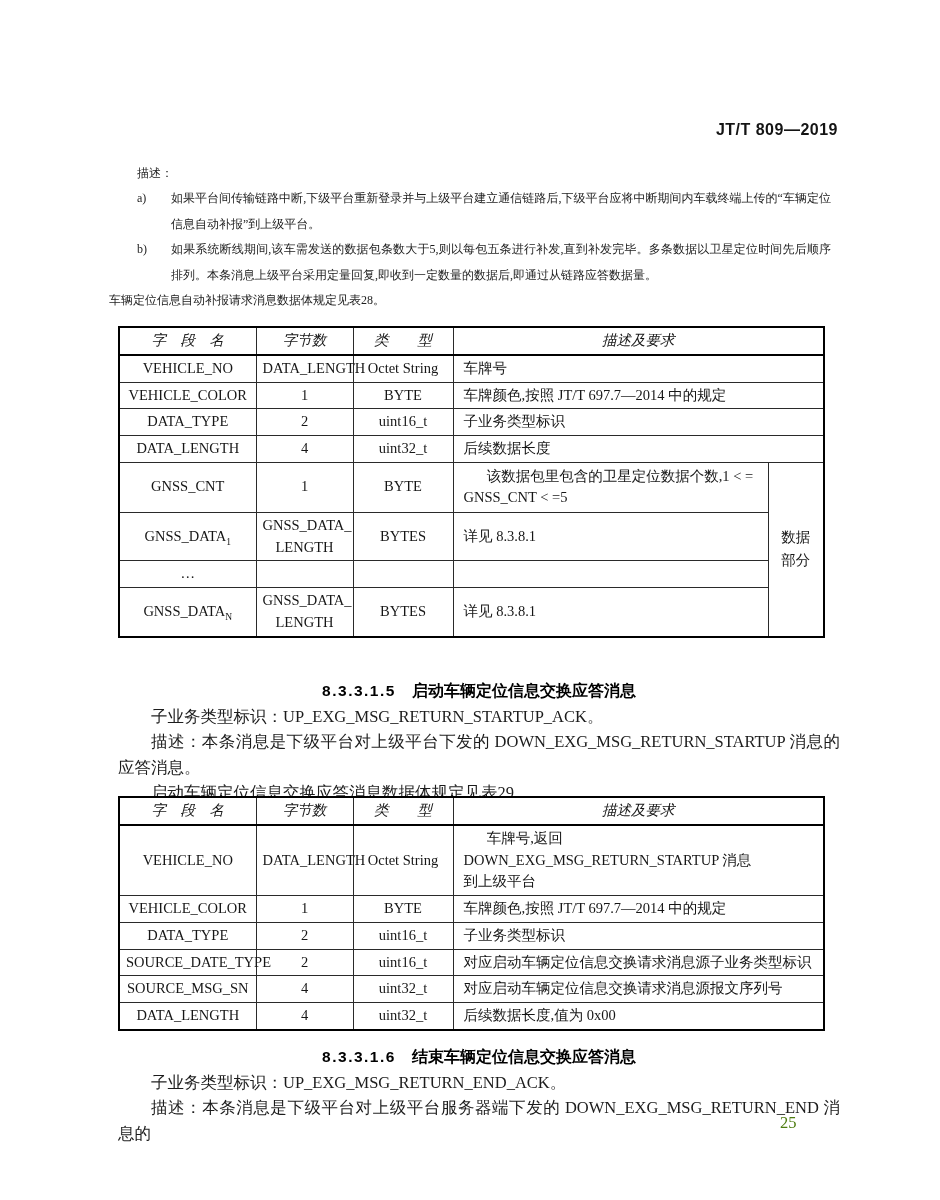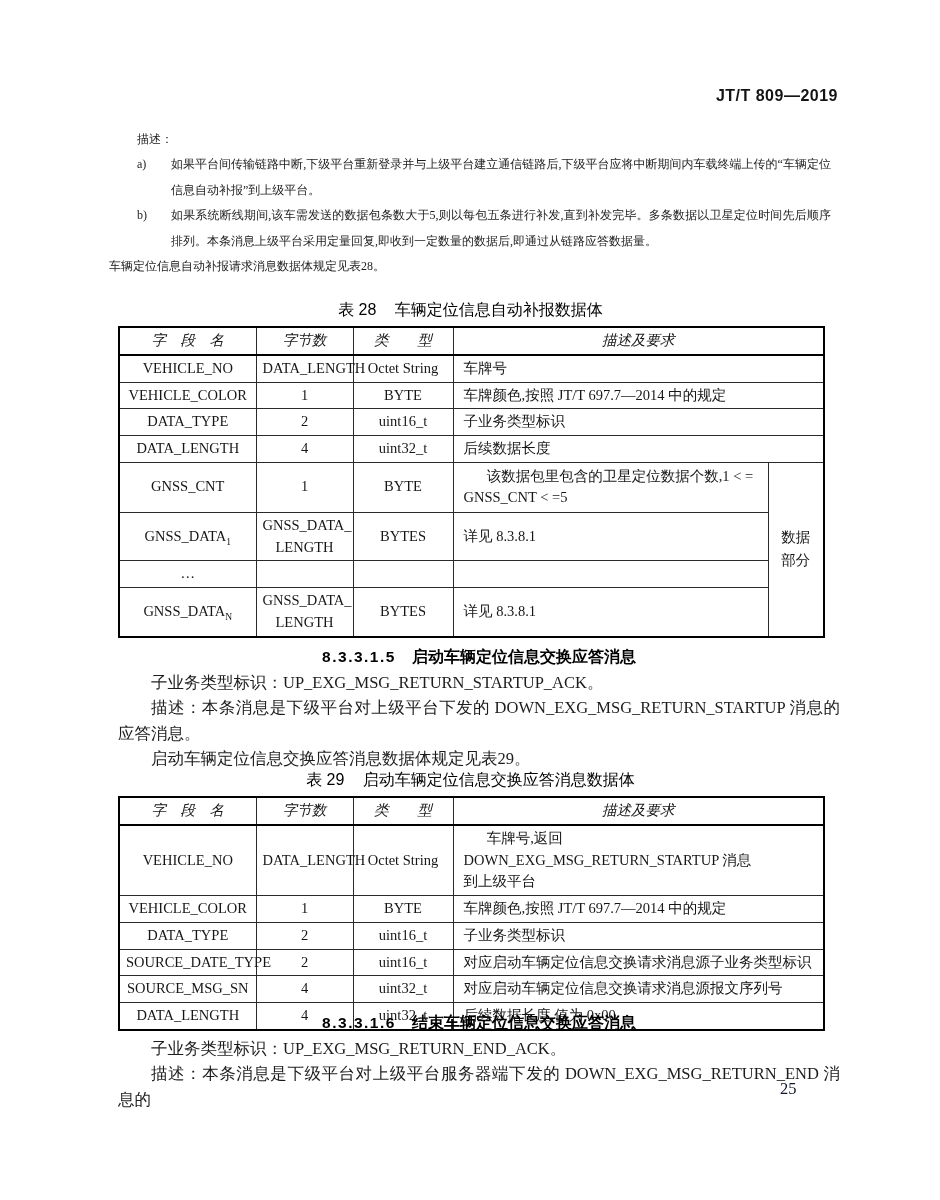--- a/index.html
+++ b/index.html
@@ -1,21 +1,21 @@
 <!DOCTYPE html>
 <html><head>
 <meta charset="utf-8">
 <style>
   html,body{margin:0;padding:0;}
   body{
     width:940px;height:1200px;position:relative;background:#ffffff;
     font-family:"Liberation Serif","DejaVu Serif",serif;color:#1c1c1c;
     overflow:hidden;
   }
-  .abs{position:absolute;}
+  .abs{position:absolute;margin-top:34px;}
 
   
   #hdr{top:87px;left:0;width:838px;text-align:right;
     font-family:"Liberation Sans","DejaVu Sans",sans-serif;
     font-size:16px;font-weight:bold;letter-spacing:0.5px;color:#141414;}
 
   
   .textblock{left:109px;width:722px;font-size:12px;line-height:25.4px;text-align:justify;}
   #intro{top:127px;}
   #intro .lead{padding-left:28px;}
@@ -54,21 +54,21 @@
   
   .sec{left:118px;width:722px;font-size:16.5px;line-height:25.6px;}
   #sec5{top:644px;}
   #sec6{top:1010px;}
   .sec .h{font-family:"Liberation Sans","DejaVu Sans",sans-serif;
     font-weight:bold;font-size:15.5px;color:#000;text-align:center;}
   .sec .h .num{letter-spacing:1.5px;}
   .sec .h .ttl{margin-left:16px;font-size:16px;}
   .sec p{margin:0;text-indent:33px;text-align:justify;}
 
-  #pagenum{top:1079px;left:780px;font-size:16.5px;color:#0f172a;}
+  #pagenum{top:1079px;left:780px;font-size:16.5px;color:#4d7c0f;}
 </style>
 </head>
 <body>
 
 <div id="hdr" class="abs">JT/T 809—2019</div>
 
 <div id="intro" class="abs textblock">
   <div class="lead">描述：</div>
   <div class="listitem">
     <span class="marker">a)</span>

